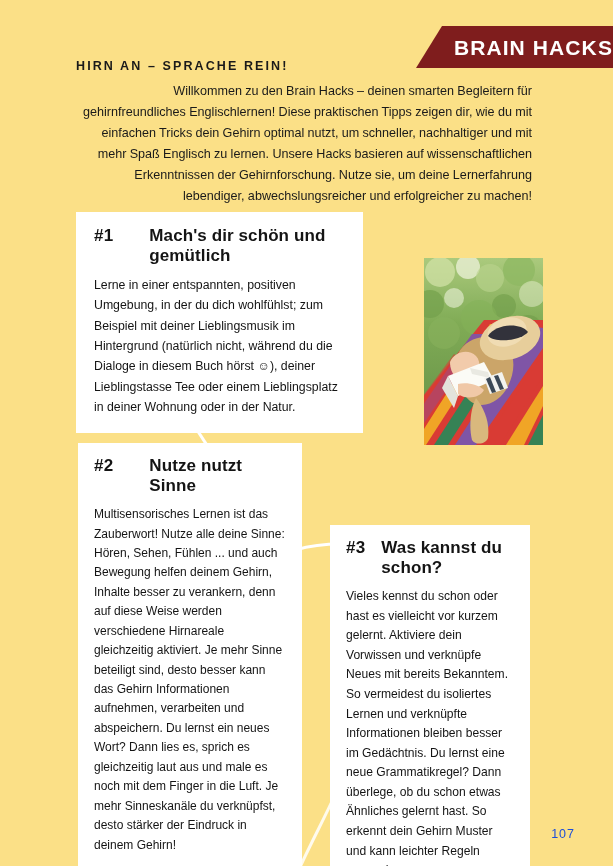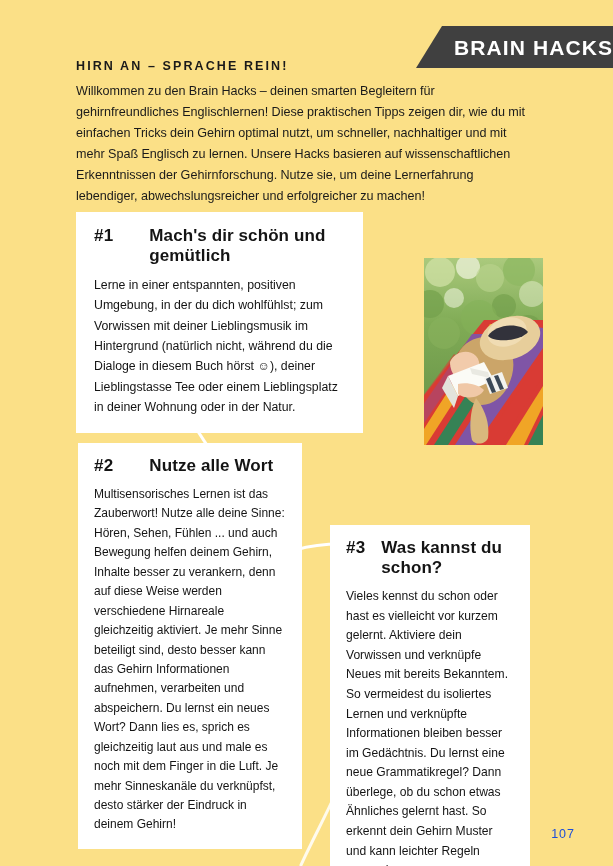--- a/index.html
+++ b/index.html
@@ -18,26 +18,26 @@
     -webkit-font-smoothing: antialiased;
   }
 
   
   #banner {
     position: absolute;
     top: 26px;
     left: 416px;
     width: 197px;
     height: 42px;
-    background: #404040;
+    background: #7f1d1d;
     color: #ffffff;
     clip-path: polygon(26px 0, 100% 0, 100% 100%, 0 100%);
     display: flex;
     align-items: center;
-    justify-content: flex-start;
+    justify-content: flex-end;
     padding-left: 38px;
   }
   #banner .banner-label {
     font-size: 21px;
     font-weight: bold;
     letter-spacing: 1.1px;
     line-height: 1;
     white-space: nowrap;
   }
 
@@ -53,21 +53,21 @@
     font-size: 12.5px;
     font-weight: bold;
     letter-spacing: 2.1px;
     margin: 0 0 7px 0;
     line-height: 1.1;
   }
   #intro .intro-body {
     font-size: 12.6px;
     line-height: 1.67;
     margin: 0;
-    text-align: left;
+    text-align: right;
     word-spacing: -0.2px;
   }
 
   
   #photo {
     position: absolute;
     left: 424px;
     top: 258px;
     width: 119px;
     height: 187px;
@@ -226,27 +226,27 @@
 </svg>
 <svg class="connector" id="connector-bottom">
   <path d="M40 0 C30 22, 18 44, 6 70" stroke="#ffffff" stroke-width="3" fill="none" stroke-linecap="round" opacity="0.85"></path>
 </svg>
 
 <article class="card" id="card-1">
   <header class="card-header">
     <span class="card-num">#1</span>
     <span class="card-title">Mach's dir schön und gemütlich</span>
   </header>
-  <p class="card-body"><span>Lerne in einer entspannten, positiven Umgebung, in der du dich wohlfühlst; zum Vorwissen mit deiner Lieblingsmusik im Hintergrund (natürlich nicht, während du die Dialoge in diesem Buch hörst </span><span class="smiley">☺</span><span>), deiner Lieblingstasse Tee oder einem Lieblingsplatz in deiner Wohnung oder in der Natur.</span></p>
+  <p class="card-body"><span>Lerne in einer entspannten, positiven Umgebung, in der du dich wohlfühlst; zum Beispiel mit deiner Lieblingsmusik im Hintergrund (natürlich nicht, während du die Dialoge in diesem Buch hörst </span><span class="smiley">☺</span><span>), deiner Lieblingstasse Tee oder einem Lieblingsplatz in deiner Wohnung oder in der Natur.</span></p>
 </article>
 
 <article class="card" id="card-2">
   <header class="card-header">
     <span class="card-num">#2</span>
-    <span class="card-title">Nutze alle Wort</span>
+    <span class="card-title">Nutze nutzt Sinne</span>
   </header>
   <p class="card-body">Multisensorisches Lernen ist das Zauberwort! Nutze alle deine Sinne: Hören, Sehen, Fühlen ... und auch Bewegung helfen deinem Gehirn, Inhalte besser zu verankern, denn auf diese Weise werden verschiedene Hirnareale gleichzeitig aktiviert. Je mehr Sinne beteiligt sind, desto besser kann das Gehirn Informationen aufnehmen, verarbeiten und abspeichern. Du lernst ein neues Wort? Dann lies es, sprich es gleichzeitig laut aus und male es noch mit dem Finger in die Luft. Je mehr Sinneskanäle du verknüpfst, desto stärker der Eindruck in deinem Gehirn!</p>
 </article>
 
 <article class="card" id="card-3">
   <header class="card-header">
     <span class="card-num">#3</span>
     <span class="card-title">Was kannst du schon?</span>
   </header>
   <p class="card-body">Vieles kennst du schon oder hast es vielleicht vor kurzem gelernt. Aktiviere dein Vorwissen und verknüpfe Neues mit bereits Bekanntem. So vermeidest du isoliertes Lernen und verknüpfte Informationen bleiben besser im Gedächtnis. Du lernst eine neue Grammatikregel? Dann überlege, ob du schon etwas Ähnliches gelernt hast. So erkennt dein Gehirn Muster und kann leichter Regeln anwenden.</p>

